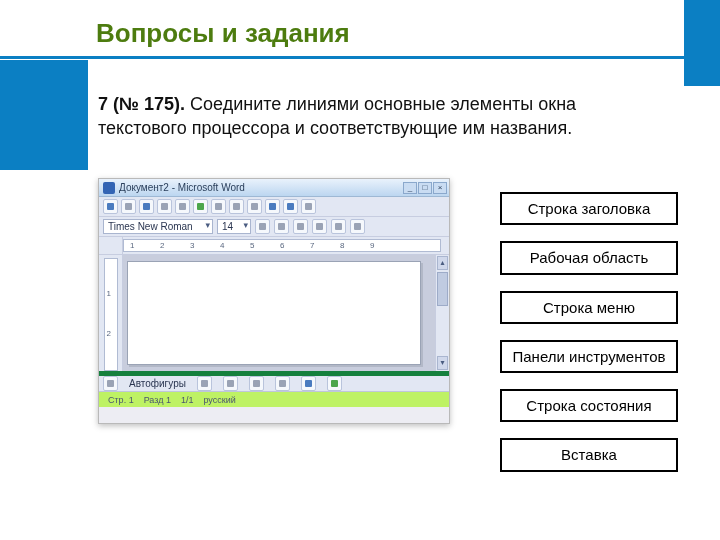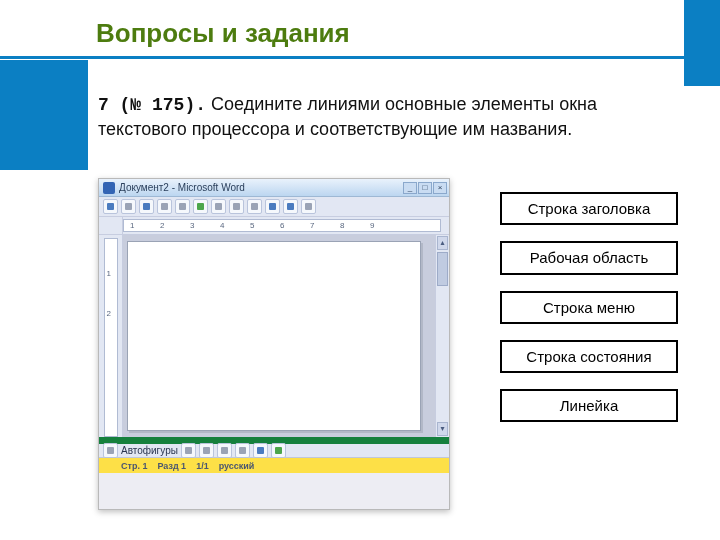--- a/index.html
+++ b/index.html
@@ -2,22 +2,22 @@
 <html><head>
 <meta charset="utf-8">
 <style>
   * { box-sizing: border-box; margin: 0; padding: 0; }
   body { width: 720px; height: 540px; font-family: Arial, sans-serif; background: #fff; position: relative; }
   .bluebar-right { position: absolute; right: 0; top: 0; width: 36px; height: 86px; background: #0b7fc3; }
   .bluebar-left { position: absolute; left: 0; top: 60px; width: 88px; height: 110px; background: #0b7fc3; }
   .heading { position: absolute; left: 96px; top: 18px; font-size: 26px; font-weight: bold; color: #4d7c0f; }
   .underline { position: absolute; left: 0; top: 56px; width: 720px; height: 3px; background: #0b7fc3; }
   .question { position: absolute; left: 98px; top: 92px; width: 520px; font-size: 18px; color: #111; line-height: 1.35; }
-  .question .qnum { font-weight: bold; font-family: Liberation Mono, monospace; }
-  .shot { position: absolute; left: 98px; top: 178px; width: 352px; height: 332px; border: 1px solid #b9b9b9; background: #ededf3; box-shadow: 0 2px 6px rgba(0,0,0,0.25); }
+  .question .qnum { font-weight: bold; }
+  .shot { position: absolute; left: 98px; top: 178px; width: 352px; height: 246px; border: 1px solid #b9b9b9; background: #ededf3; box-shadow: 0 2px 6px rgba(0,0,0,0.25); }
   
   .titlebar { height: 18px; background: linear-gradient(#e9f2fc,#bcd6f0); border-bottom: 1px solid #9eb8d4; font-size: 10px; display: flex; align-items: center; padding-left: 4px; gap: 4px; color: #2a3f5b; }
   .titlebar .ico { width: 12px; height: 12px; background: #3264b4; border-radius: 2px; display: inline-block; }
   .wincontrols { margin-left: auto; display: flex; gap: 1px; padding-right: 2px; }
   .wincontrols span { width: 14px; height: 12px; background: #c9dcf2; border: 1px solid #8aa8cc; font-size: 8px; text-align: center; line-height: 10px; color: #2a3f5b; }
   .menubar { height: 16px; background: #e9edf7; border-bottom: 1px solid #c7cde0; font-size: 10px; display: flex; align-items: center; gap: 8px; padding-left: 4px; color: #2a3550; }
   .toolbar { height: 20px; background: #e2e7f3; border-bottom: 1px solid #c7cde0; display: flex; align-items: center; gap: 3px; padding-left: 4px; }
   .tbtn { width: 15px; height: 15px; background: #f5f8fc; border: 1px solid #b9c4dc; border-radius: 2px; position: relative; }
   .tbtn.blue::after { content:""; position:absolute; inset:3px; background:#4a7bbf; border-radius:1px; }
   .tbtn.green::after { content:""; position:absolute; inset:3px; background:#4ca64c; border-radius:1px; }
@@ -31,22 +31,22 @@
   .hruler span { position:absolute; top:1px; }
   .workarea { display:flex; height: calc(100% - 18px - 16px - 20px - 20px - 18px - 20px - 16px); background: #c8cddd; }
   .vruler { width: 24px; background: #e2e7f3; border-right: 1px solid #c7cde0; display:flex; justify-content:center; }
   .vruler-inner { width: 14px; margin-top: 3px; background:#fff; border:1px solid #b0bbd3; font-size:8px; color:#5a6880; position:relative; }
   .vruler-inner span{ position:absolute; left:2px; }
   .page { flex:1; margin:6px 14px 6px 4px; background:#fff; border:1px solid #9aa3b5; box-shadow: 2px 2px 0 #b2b8c7; }
   .vscroll { width:14px; background:#e2e7f3; border-left:1px solid #c7cde0; display:flex; flex-direction:column; }
   .sarrow { height:14px; background:#d0d8eb; border:1px solid #a9b5cf; margin:1px; font-size:8px; text-align:center; line-height:12px; color:#4a5c80; }
   .sthumb { height:34px; background:#c0cbe1; border:1px solid #9dabc8; margin:1px; }
   .strack { flex:1; }
-  .drawbar { height:20px; background:#e2e7f3; border-top:7px solid #15803d; display:flex; align-items:center; gap:3px; padding-left:4px; font-size:10px; color:#2a3550; }
-  .statusbar { height:16px; background:#fde047; border-top:1px solid #bfc7da; font-size:9px; display:flex; align-items:center; gap:10px; padding-left:22px; color:#4a5670;font-weight:bold; }
+  .drawbar { height:20px; background:#e2e7f3; border-top:5px solid #15803d; display:flex; align-items:center; gap:11px; padding-left:4px; font-size:10px; color:#2a3550; }
+  .statusbar { height:16px; background:#bef264; border-top:1px solid #bfc7da; font-size:9px; display:flex; align-items:center; gap:10px; padding-left:9px; color:#4a5670; }
   
   .labels { position:absolute; right:42px; top:192px; width:178px; display:flex; flex-direction:column; gap:16px;justify-content:center; }
   .lbox { border:2px solid #000; background:#fff; text-align:center; font-size:15px; padding:6px 4px; line-height:1.15; }
 </style>
 </head>
 <body>
 
 <div class="bluebar-right"></div>
 <div class="heading">Вопросы и задания</div>
 <div class="underline"></div>
@@ -71,20 +71,34 @@
     <span class="tbtn grey"></span>
     <span class="tbtn blue"></span>
     <span class="tbtn grey"></span>
     <span class="tbtn grey"></span>
     <span class="tbtn green"></span>
     <span class="tbtn grey"></span>
     <span class="tbtn grey"></span>
     <span class="tbtn grey"></span>
     <span class="tbtn blue"></span>
     <span class="tbtn blue"></span>
+    <span class="tbtn grey"></span>
+  </div>
+  <div class="fmtbar">
+    <div class="combo" style="width:110px">
+        <span>Times New Roman</span>
+      </div>
+    <div class="combo" style="width:34px">
+        <span>14</span>
+      </div>
+    <span class="tbtn grey"></span>
+    <span class="tbtn grey"></span>
+    <span class="tbtn grey"></span>
+    <span class="tbtn grey"></span>
+    <span class="tbtn grey"></span>
     <span class="tbtn grey"></span>
   </div>
   <div class="rulerrow">
     <div class="rulercorner"></div>
     <div class="hruler">
       <span style="left:6px">1</span>
       <span style="left:36px">2</span>
       <span style="left:66px">3</span>
       <span style="left:96px">4</span>
       <span style="left:126px">5</span>
@@ -124,15 +138,16 @@
     <span>Разд 1</span>
     <span>1/1</span>
     <span>русский</span>
   </div>
 </div>
 
 <div class="labels">
   <div class="lbox">Строка заголовка</div>
   <div class="lbox">Рабочая область</div>
   <div class="lbox">Строка меню</div>
+  <div class="lbox">Панели инструментов</div>
   <div class="lbox">Строка состояния</div>
-  <div class="lbox">Линейка</div>
+  <div class="lbox">Вставка</div>
 </div>
 
 </body></html>

